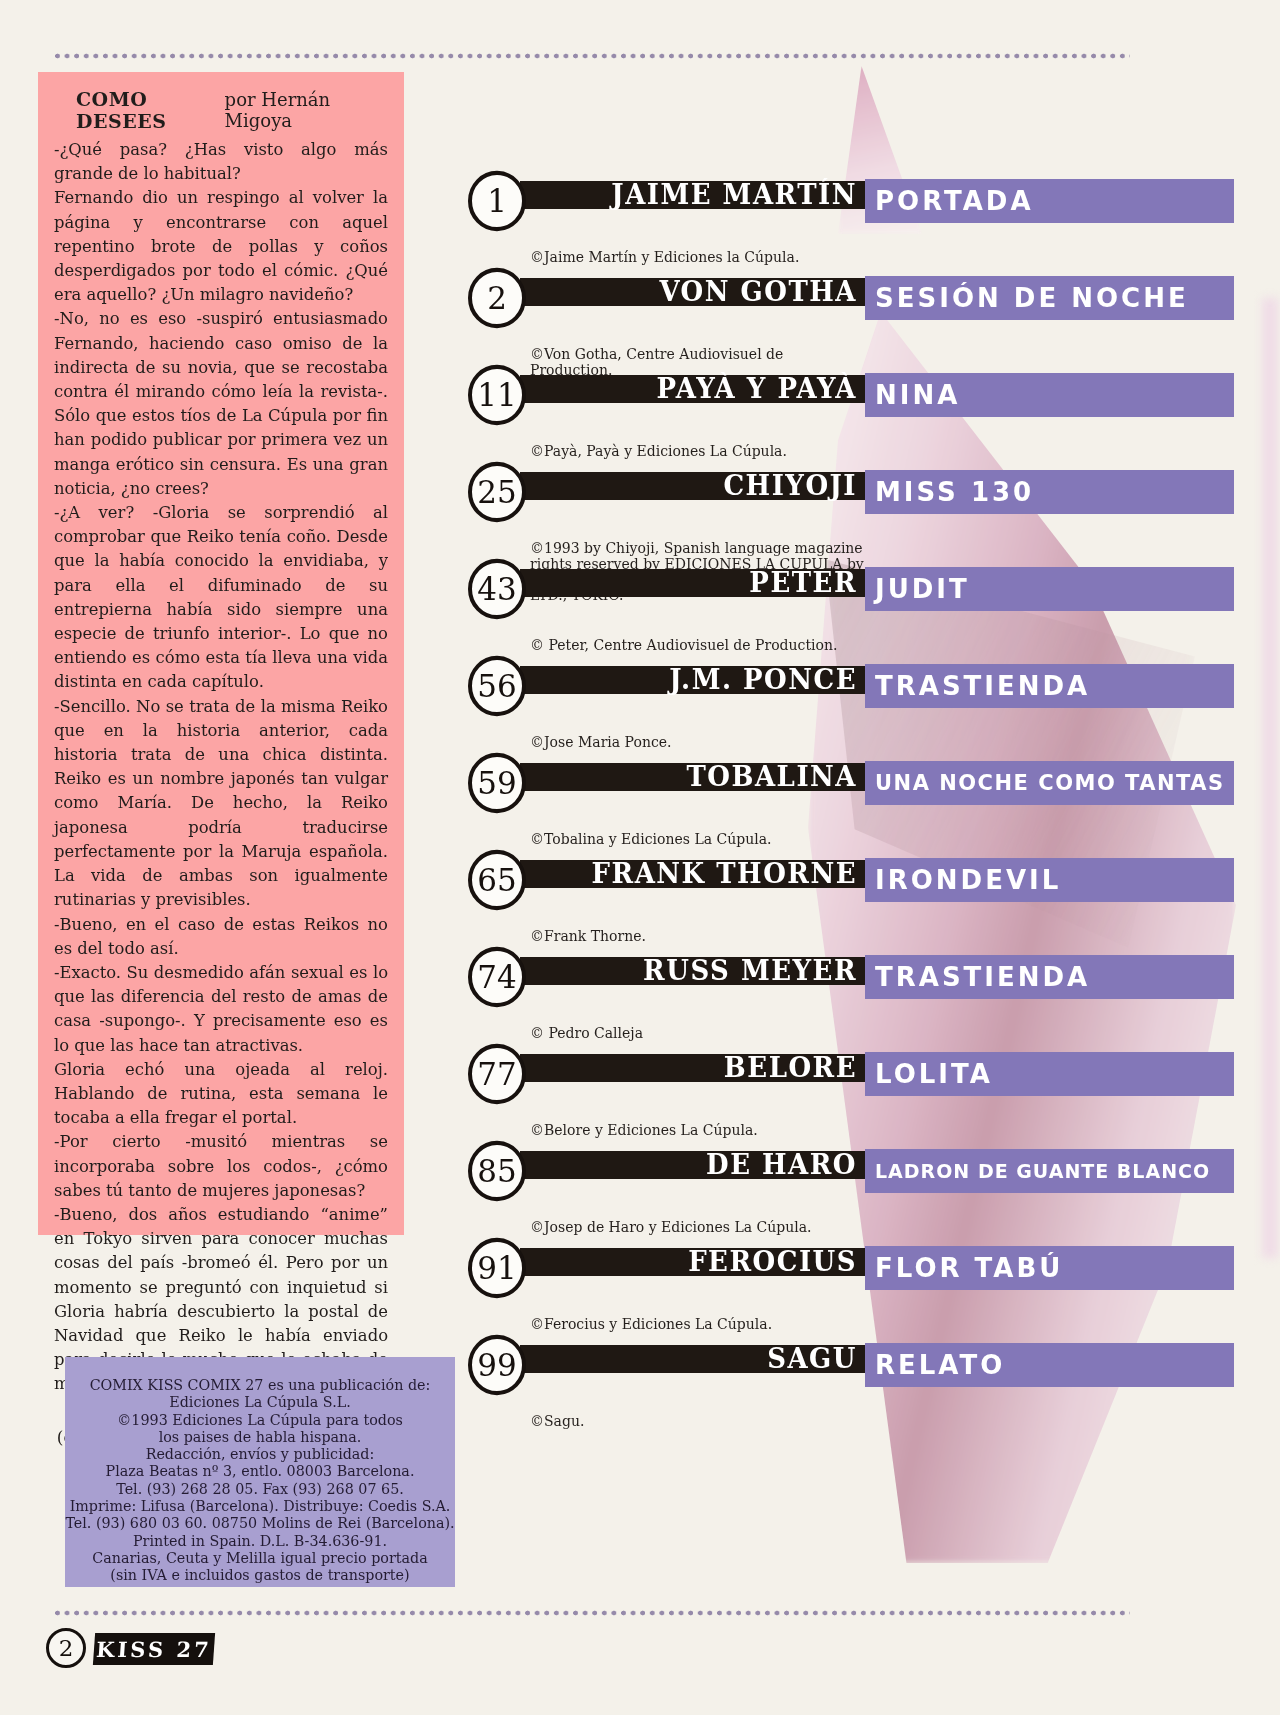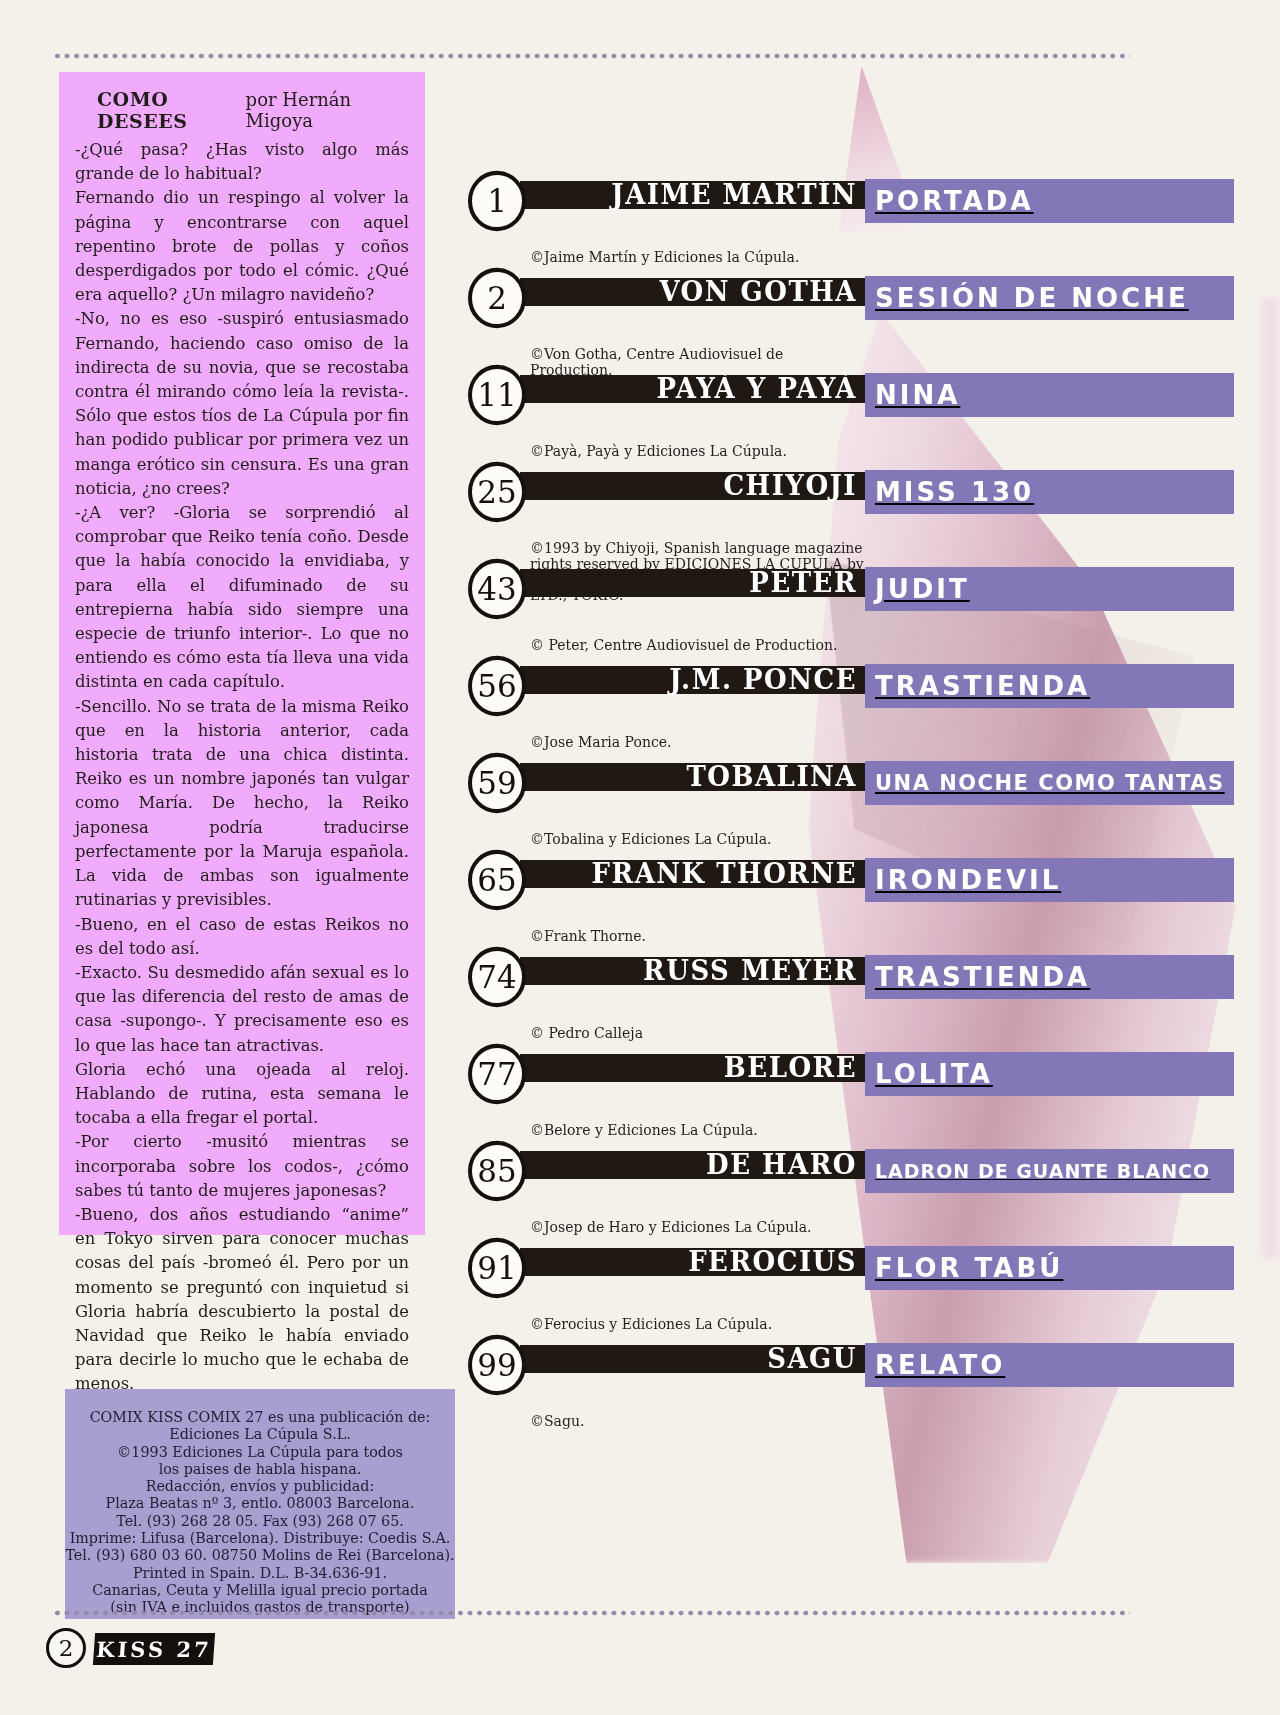--- a/index.html
+++ b/index.html
@@ -5,47 +5,47 @@
   html,body{margin:0;padding:0;}
   body{background:#e9e6e0;font-family:"DejaVu Serif","Liberation Serif",serif;}
   .page{position:relative;width:1280px;height:1715px;background:#f4f1ea;overflow:hidden;}
 
   
   .dots{position:absolute;height:6px;background-image:radial-gradient(circle at 2.5px 3px,#968aaa 2.1px,rgba(0,0,0,0) 2.7px);background-size:9.6px 6px;background-repeat:repeat-x;}
   .dots.top{left:55px;top:53px;width:1075px;}
   .dots.bottom{left:55px;top:1610px;width:1075px;}
 
   
-  .storybox{position:absolute;left:59px;top:72px;width:366px;height:1163px;background:#f0abfc;box-sizing:border-box;padding:14px 16px 0 16px;color:#211d1b;}
+  .storybox{position:absolute;left:38px;top:72px;width:366px;height:1163px;background:#fca5a5;box-sizing:border-box;padding:14px 16px 0 16px;color:#211d1b;}
   .story-head{display:flex;justify-content:space-between;align-items:baseline;padding:2px 6px 6px 22px;}
   .story-title{font-size:19px;letter-spacing:.5px;font-weight:600;}
   .story-byline{font-size:18px;}
   .story-body p{margin:0;font-size:16.4px;line-height:24.2px;text-align:justify;}
   .story-sign{text-align:right;font-size:19px;padding:4px 26px 0 0;}
   .story-ded{text-align:center;font-size:17px;line-height:24px;padding-top:2px;}
 
   
-  .pubbox{position:absolute;left:65px;top:1357px;width:390px;height:230px;background:#a89fd0;box-sizing:border-box;padding-top:20px;color:#241c33;margin-top:32px;}
+  .pubbox{position:absolute;left:65px;top:1357px;width:390px;height:230px;background:#a89fd0;box-sizing:border-box;padding-top:20px;color:#241c33;}
   .pubbox div{text-align:center;font-size:14.3px;line-height:17.3px;}
 
   
   .art{position:absolute;left:770px;top:58px;width:468px;height:1450px;z-index:0;pointer-events:none;}
   .art .s1{position:absolute;left:68px;top:8px;width:84px;height:168px;background:linear-gradient(168deg,#d9a2ba 0%,#efd7e2 60%,#f7efef 100%);clip-path:polygon(28% 0,100% 100%,0 100%);filter:blur(2px);opacity:.85;}
   .art .s2{position:absolute;left:38px;top:215px;width:428px;height:1290px;background:linear-gradient(103deg,#f7ebef 4%,#ecd2dd 22%,#d9afc1 40%,#c594a6 52%,#e6cad6 72%,#f6ecef 94%);clip-path:polygon(17% 3%,66% 24%,100% 49%,84% 77%,56% 100%,23% 100%,0 43%,7% 13%);filter:blur(3px);opacity:.9;}
   .art .s3{position:absolute;left:55px;top:350px;width:370px;height:540px;background:linear-gradient(118deg,rgba(142,112,120,.55),rgba(187,148,160,.25) 60%,rgba(220,190,200,0));clip-path:polygon(0 28%,100% 46%,82% 100%,8% 78%);filter:blur(5px);opacity:.6;}
   .art .s4{position:absolute;left:492px;top:240px;width:16px;height:960px;background:#f0dde7;filter:blur(4px);}
 
   
   .toc{position:absolute;left:468px;top:160px;width:766px;z-index:1;}
   .toc-row{position:relative;height:97px;}
   .num-circle{position:absolute;left:0;top:12px;width:58px;height:58px;box-sizing:border-box;border:4px solid #17110e;border-radius:50%;background:#fdfcf9;z-index:3;
     display:flex;align-items:center;justify-content:center;font-size:31px;color:#17110e;transform:scaleY(1.04);}
   .bar-black{position:absolute;left:52px;top:21px;width:345px;height:28px;background:#1f1813;z-index:2;display:flex;align-items:center;justify-content:flex-end;}
   .bar-black span{color:#ffffff;font-weight:bold;font-size:26px;letter-spacing:1.5px;white-space:nowrap;padding-right:8px;transform:scaleY(1.05);}
-  .bar-purple{position:absolute;left:397px;top:19px;width:369px;height:44px;background:#8377b8;z-index:2;display:flex;align-items:center;text-decoration:underline;}
+  .bar-purple{position:absolute;left:397px;top:19px;width:369px;height:44px;background:#8377b8;z-index:2;display:flex;align-items:center;}
   .bar-purple span{color:#ffffff;font-family:"DejaVu Sans","Liberation Sans",sans-serif;font-weight:bold;font-size:26px;letter-spacing:3px;white-space:nowrap;padding-left:10px;}
   .credit{position:absolute;left:62px;top:66px;width:338px;font-size:14px;line-height:15.5px;color:#241f1c;z-index:2;margin-top:24px;}
 
   
   .foot-circle{position:absolute;left:46px;top:1628px;width:40px;height:40px;box-sizing:border-box;border:3px solid #15100d;border-radius:50%;background:#f8f6f1;display:flex;align-items:center;justify-content:center;font-size:23px;color:#15100d;}
   .foot-badge{position:absolute;left:94px;top:1633px;width:120px;height:32px;background:#15100d;color:#fff;display:flex;align-items:center;justify-content:center;font-weight:bold;font-size:21px;letter-spacing:3px;transform:skewX(-4deg);}
 </style>
 </head>
 <body>
 

